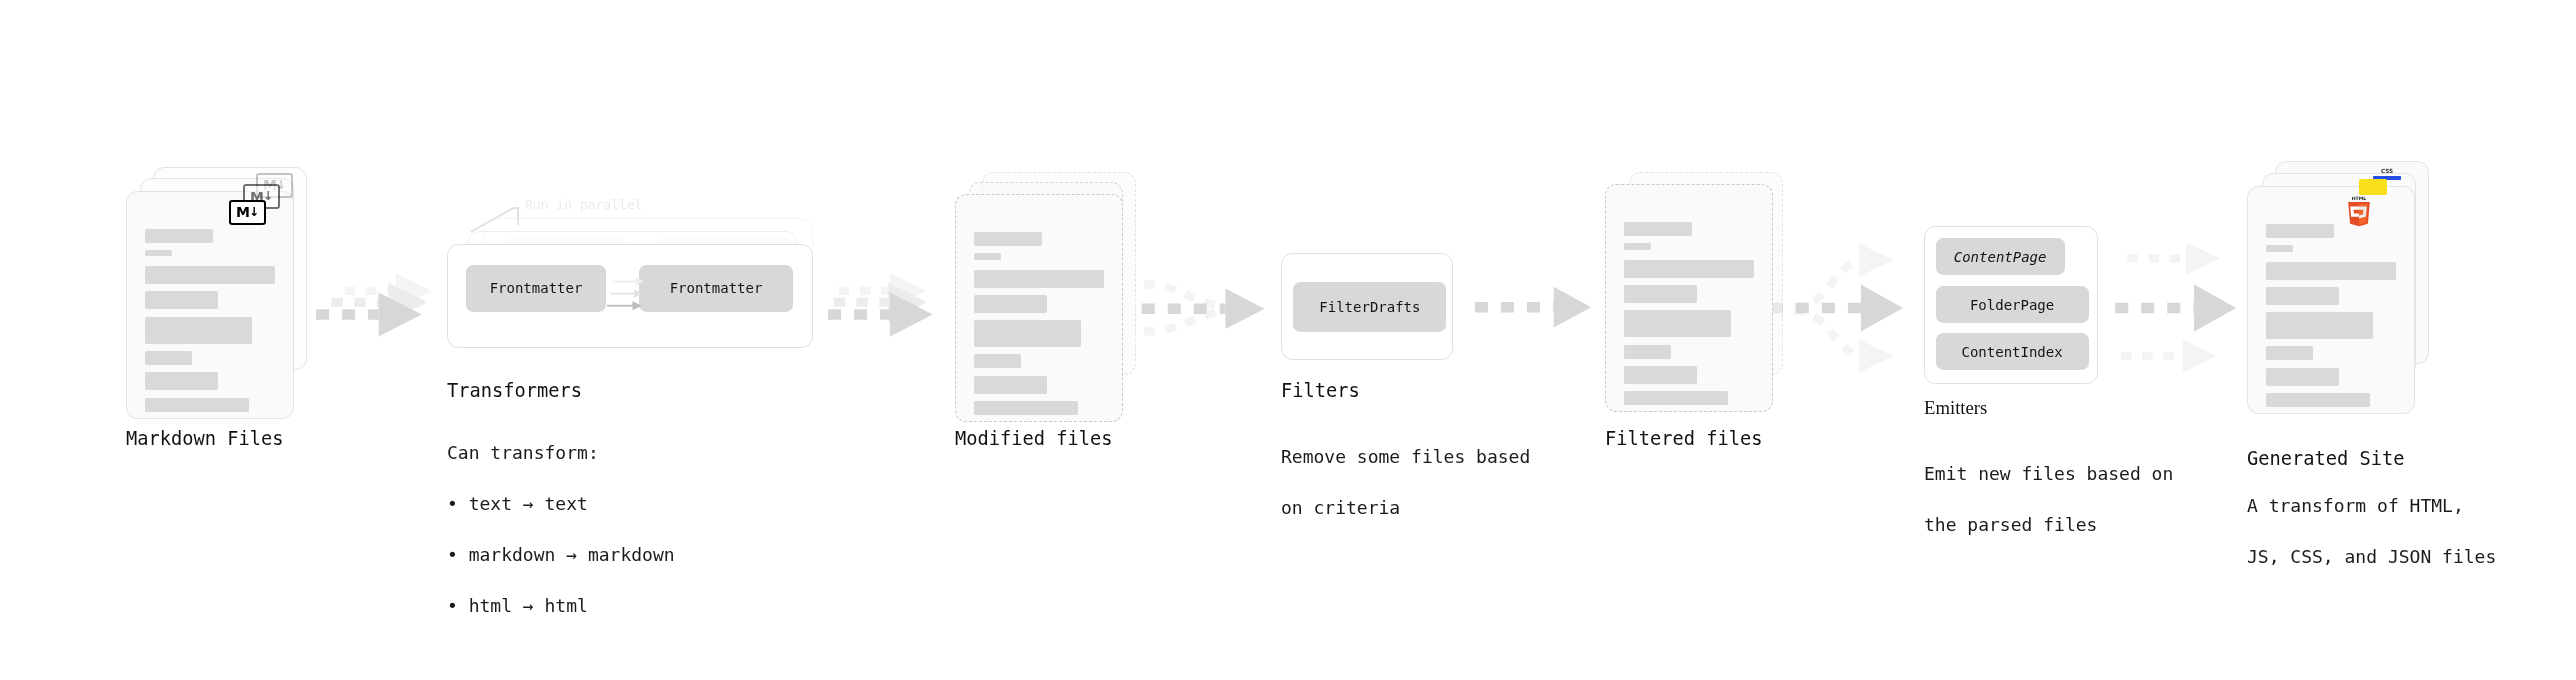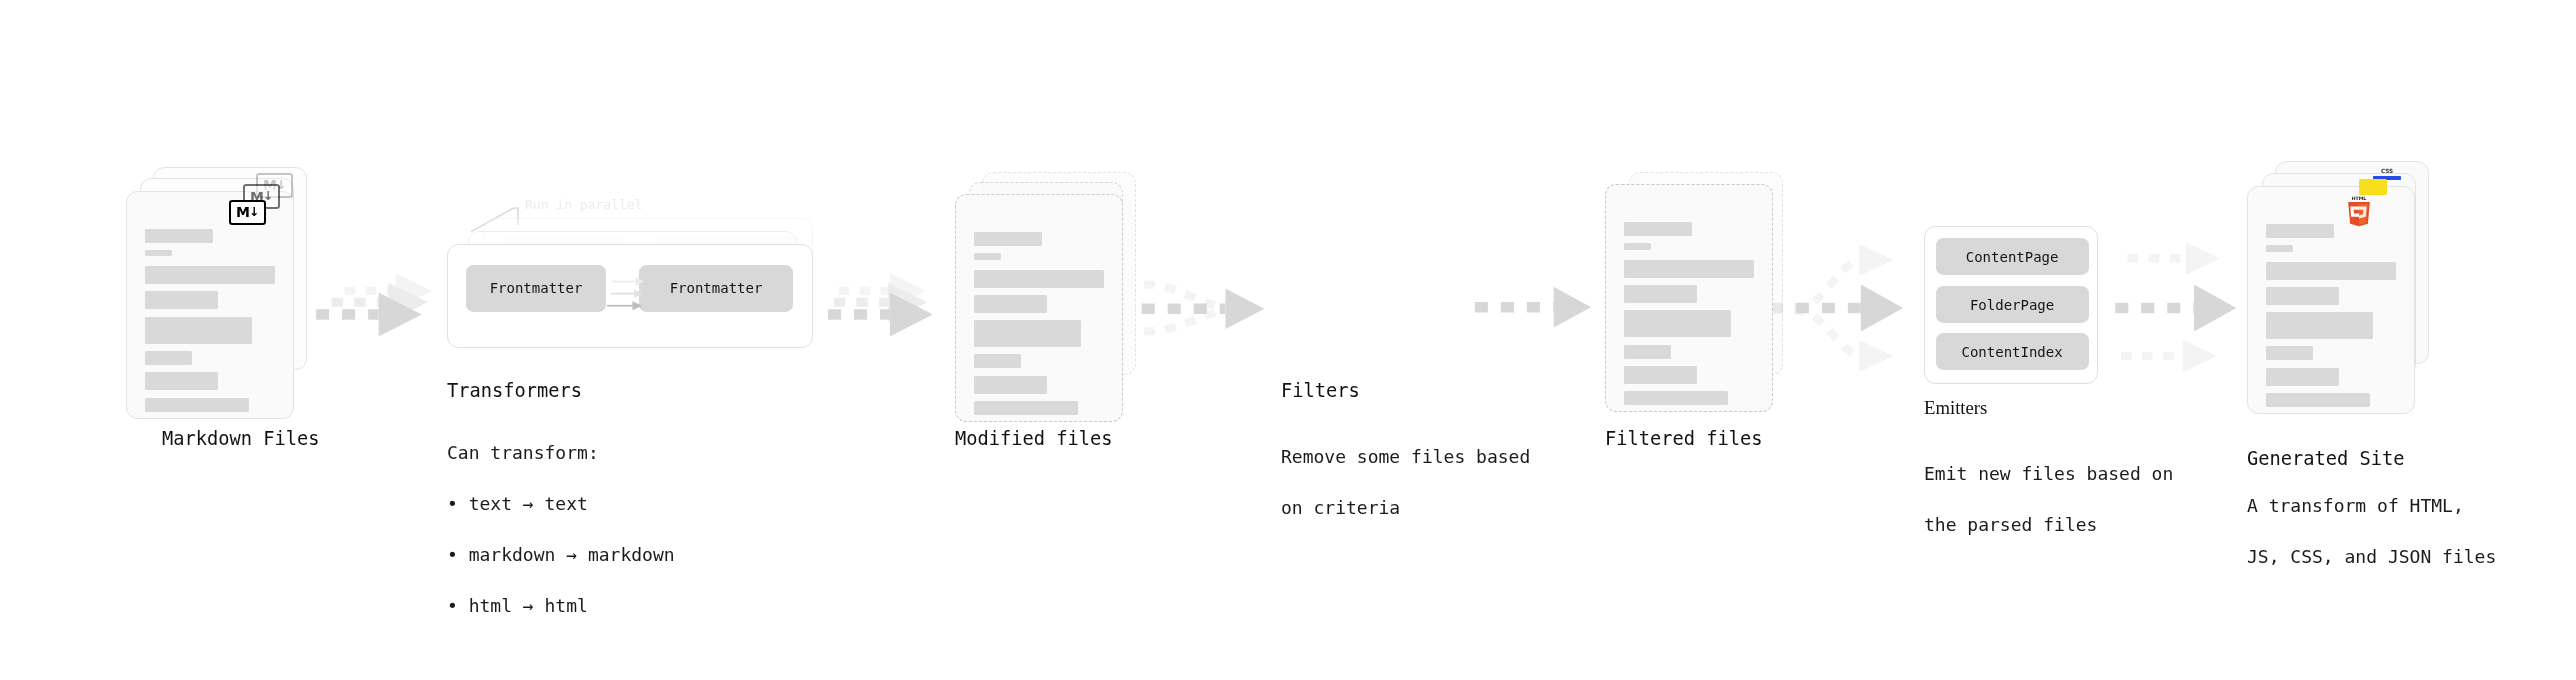--- a/index.html
+++ b/index.html
@@ -212,21 +212,21 @@
       </div>
     <div class="badge-md" style="left:117px;top:17px;opacity:0.55;">
         <span>M</span>
         <span class="dn">↓</span>
       </div>
     <div class="badge-md" style="left:103px;top:32.5px;">
         <span>M</span>
         <span class="dn">↓</span>
       </div>
   </div>
-  <div class="title" style="left:126px;top:428px;margin-left:36px;">Markdown Files</div>
+  <div class="title" style="left:126px;top:428px;">Markdown Files</div>
 
   <svg class="abs" style="left:471px;top:187px;" width="211" height="65" viewBox="0 0 260 80">
     <path d="M0 55 L52 26 L58 26 L58 47" stroke="#dedede" stroke-width="2.2" fill="none"></path>
   </svg>
   <div class="hint" style="left:525px;top:197px;">Run in parallel</div>
 
   <div class="stack" style="left:447px;top:218px;width:382px;height:146px;">
 
     <div class="pbox" style="left:37px;top:0px;width:329px;height:107px;opacity:0.30;">
       <div class="chip" style="left:20.3px;top:18px;width:120px;height:49px;opacity:0.45;"></div>
@@ -280,20 +280,25 @@
         <div class="bar" style="width:56%;height:18px;"></div>
         <div class="bar" style="width:82%;height:27px;"></div>
         <div class="bar" style="width:36%;height:14px;"></div>
         <div class="bar" style="width:56%;height:18px;"></div>
         <div class="bar" style="width:80%;height:14px;"></div>
       </div>
     </div>
   </div>
   <div class="title" style="left:955px;top:428px;">Modified files</div>
 
+  <div class="pbox" style="left:1281px;top:253px;width:172px;height:107px;">
+    <div class="chip" style="left:11.4px;top:28px;width:153px;height:50px;">
+      <span>FilterDrafts</span>
+    </div>
+  </div>
   <div class="title" style="left:1281px;top:380px;">Filters</div>
   <div class="sub" style="left:1281px;top:414px;">
     <span class="bl">Remove some files based</span>
     <span class="bl">on criteria</span>
   </div>
 
   <div class="stack" style="left:1605px;top:172px;width:187px;height:252px;">
     <div class="card dashed" style="left:24.4px;top:0px;width:154px;height:203px;opacity:0.5;"></div>
     <div class="card dashed" style="left:0px;top:12.2px;width:168px;height:228px;">
       <div class="card-body">
@@ -304,21 +309,21 @@
         <div class="bar" style="width:82%;height:27px;"></div>
         <div class="bar" style="width:36%;height:14px;"></div>
         <div class="bar" style="width:56%;height:18px;"></div>
         <div class="bar" style="width:80%;height:14px;"></div>
       </div>
     </div>
   </div>
   <div class="title" style="left:1605px;top:428px;">Filtered files</div>
 
   <div class="pbox" style="left:1924px;top:226px;width:174px;height:158px;">
-    <div class="chip" style="left:10.6px;top:11.4px;width:153px;height:37px;">
+    <div class="chip" style="left:10.6px;top:11.4px;width:129px;height:37px;font-style:italic;">
       <span>ContentPage</span>
     </div>
     <div class="chip" style="left:10.6px;top:59px;width:153px;height:37px;">
       <span>FolderPage</span>
     </div>
     <div class="chip" style="left:10.6px;top:106px;width:153px;height:37px;">
       <span>ContentIndex</span>
     </div>
   </div>
   <div class="title" style="left:1924px;top:397px;font-family:Liberation Serif, serif;">Emitters</div>

